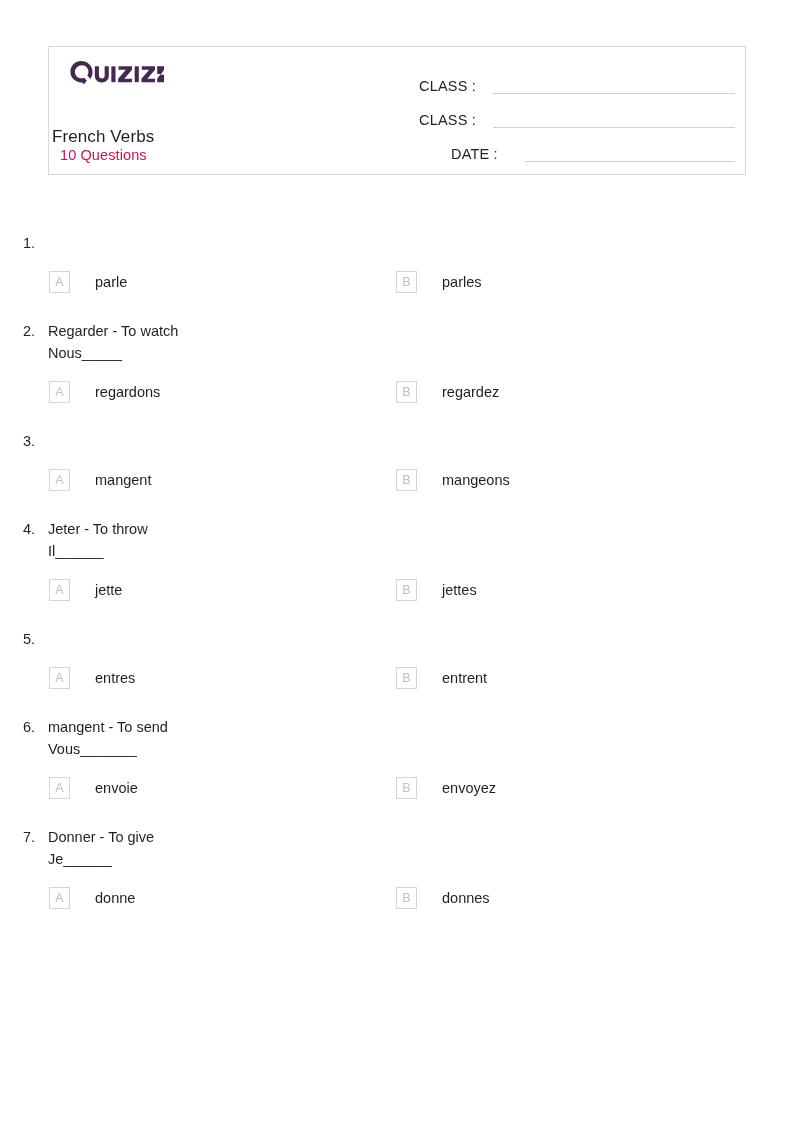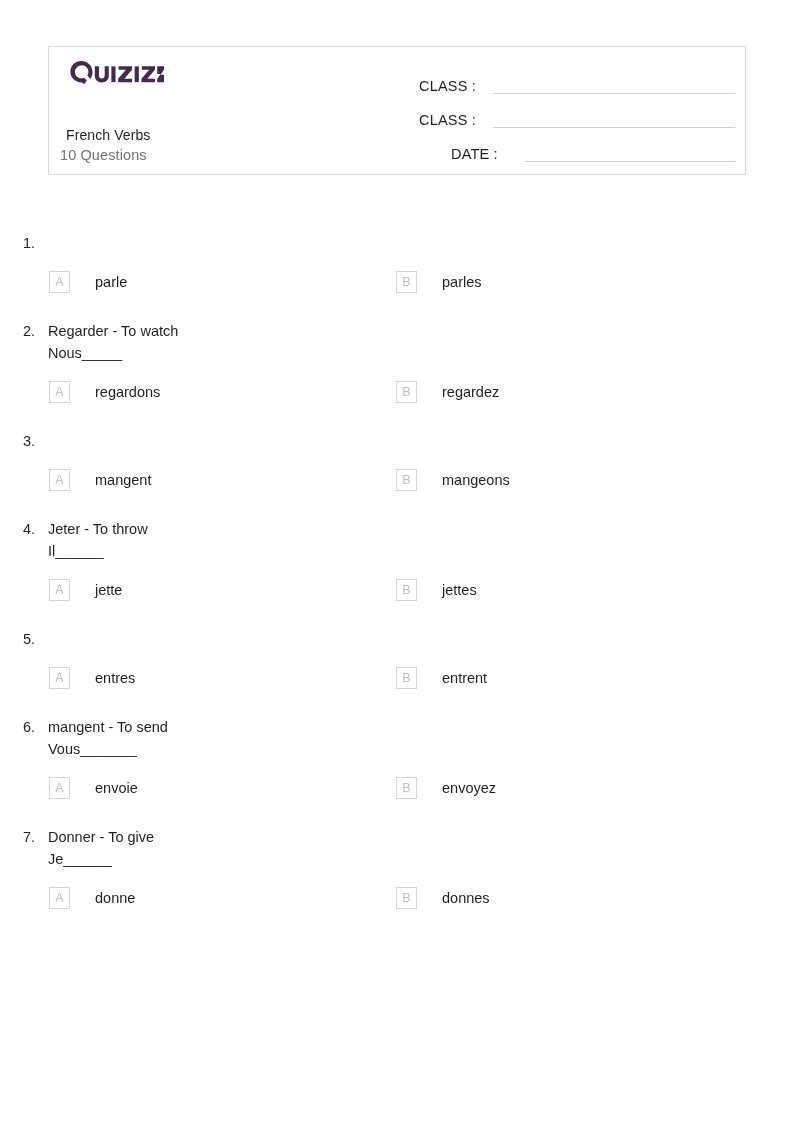--- a/index.html
+++ b/index.html
@@ -33,34 +33,34 @@
     top: 10px;
     width: 340px;
   }
   .logo {
     display: block;
     margin: 2px 0 0 10px;
     height: 26px;
   }
   .quiz-title {
     position: absolute;
-    left: 17px;
+    left: 3px;
     top: 80px;
-    font-size: 14px;
+    font-size: 17px;
     color: #231f20;
     letter-spacing: .1px;
     white-space: nowrap;
     text-align: right;
   }
   .quiz-subtitle {
     position: absolute;
     left: 11px;
     top: 100px;
     font-size: 14.5px;
-    color: #737373;
+    color: #be185d;
     letter-spacing: .1px;
     white-space: nowrap;
   }
 
   .fields {
     position: absolute;
     left: 370px;
     top: 17px;
     width: 316px;
   }

